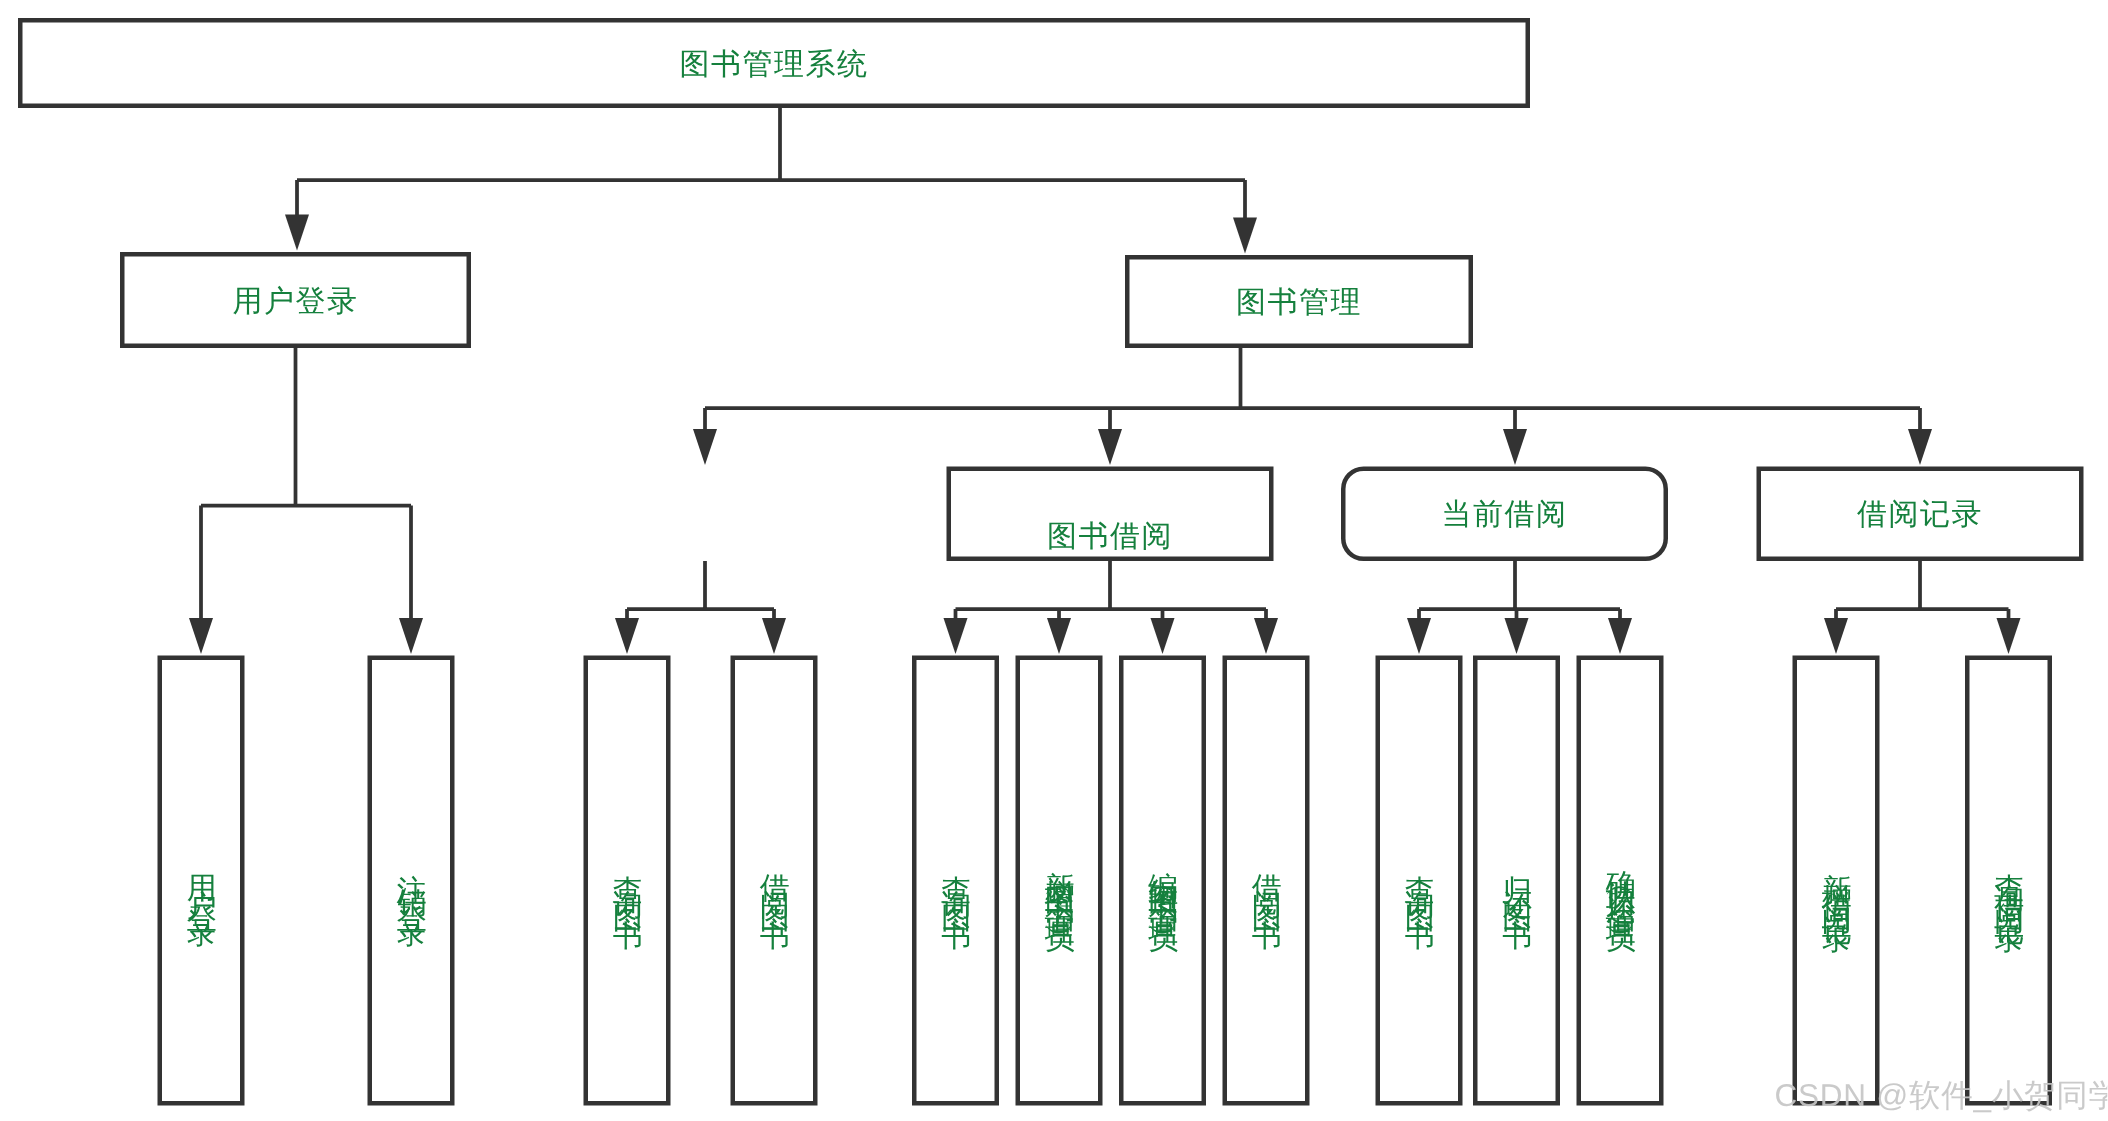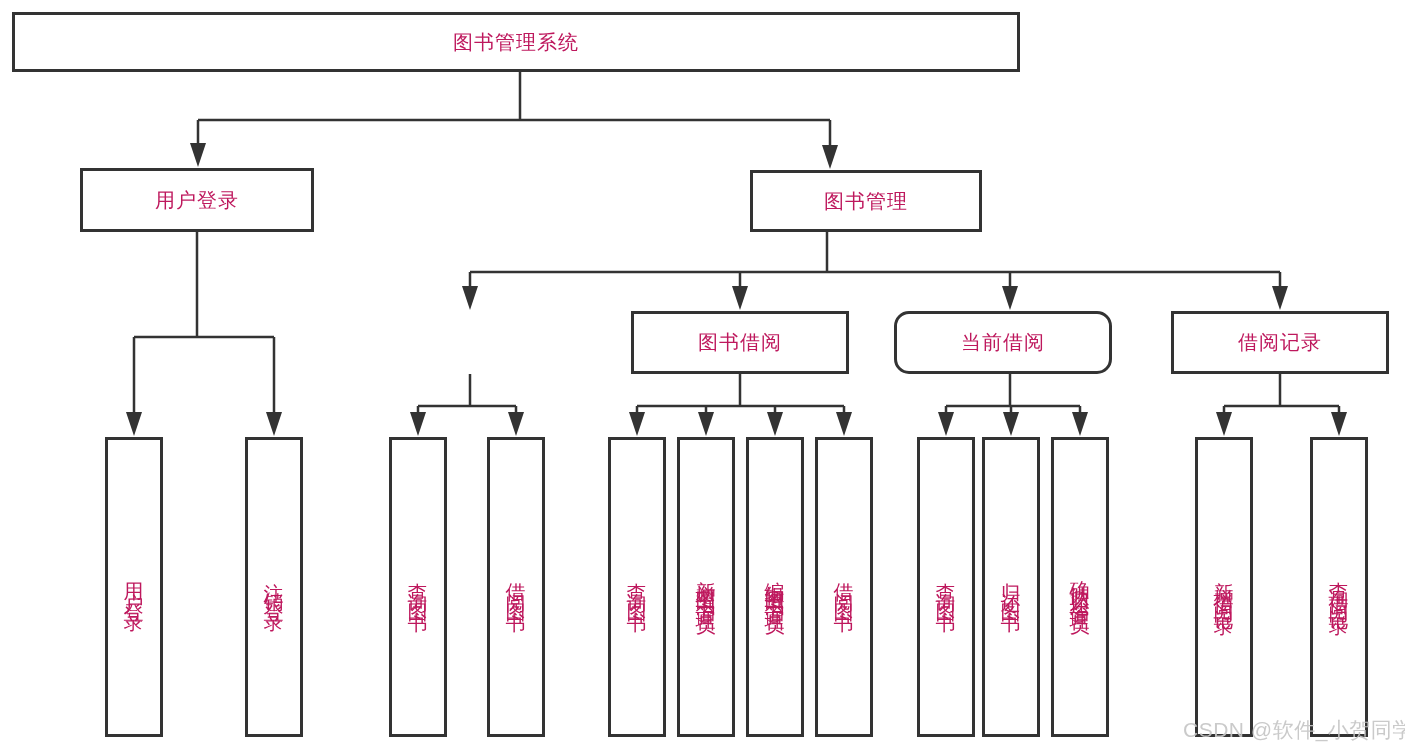--- a/index.html
+++ b/index.html
@@ -19,21 +19,21 @@
     position: absolute;
     left: 0;
     top: 0;
     z-index: 1;
   }
   .node {
     position: absolute;
     box-sizing: border-box;
     border: 3px solid #333333;
     background: #ffffff;
-    color: #be185d;
+    color: #15803d;
     display: flex;
     align-items: center;
     justify-content: center;
     z-index: 2;
   }
   .node .h-label {
     font-size: 20px;
     letter-spacing: 1px;
     white-space: nowrap;
   }
@@ -108,21 +108,21 @@
     <span class="h-label">图书管理系统</span>
   </div>
 
   <div class="node lvl2" style="left:80px; top:168px; width:234px;">
     <span class="h-label">用户登录</span>
   </div>
   <div class="node lvl2" style="left:711px; top:170px; width:232px; height:62px;margin-left:39px;">
     <span class="h-label">图书管理</span>
   </div>
 
-  <div class="node lvl3" style="left:631px;">
+  <div class="node lvl3" style="left:631px;align-items:flex-end;">
     <span class="h-label">图书借阅</span>
   </div>
   <div class="node lvl3" style="left:894px;border-radius:15px;">
     <span class="h-label">当前借阅</span>
   </div>
   <div class="node lvl3" style="left:1171px;">
     <span class="h-label">借阅记录</span>
   </div>
 
   <div class="node leaf" style="left:105px;">

